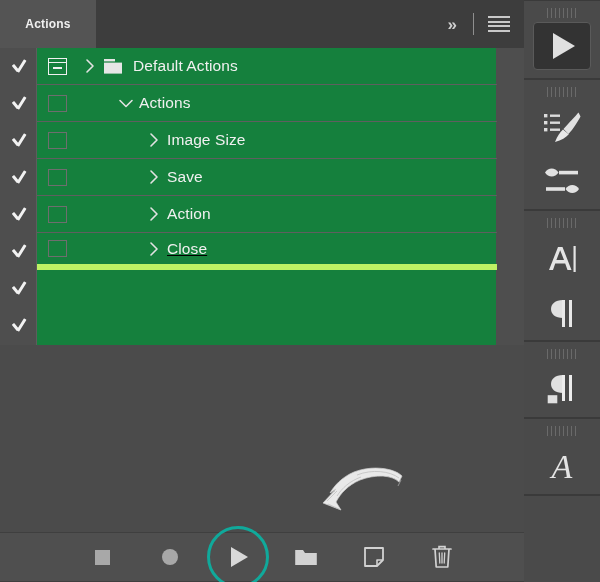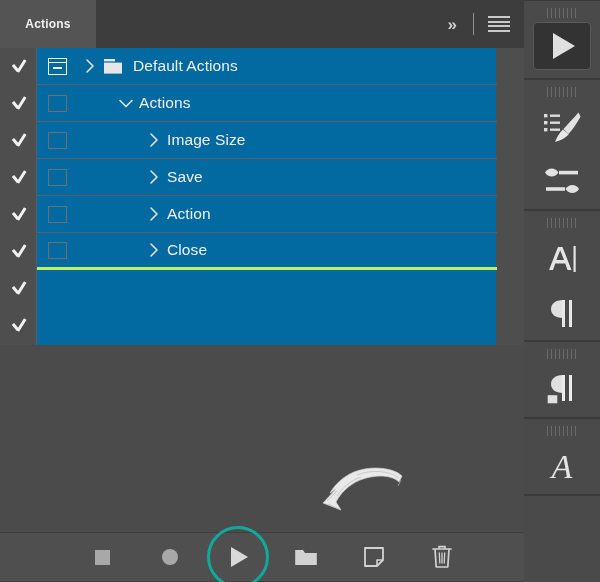--- a/index.html
+++ b/index.html
@@ -88,39 +88,39 @@
   }
   .check-col {
     width: 36px;
     background: #4e4e4e;
     border-right: 1px solid #5d5d5d;
     flex: none;
   }
   .rows-col {
     flex: 1 1 auto;
     position: relative;
-    background: #0369a1;
+    background: #15803d;
   }
   .rows-col::after{ 
     content:"";
     position:absolute; top:0; right:0; width:28px; height:100%;
     background:#4e4e4e;
   }
 
   .row {
     position: relative;
     height: 37px;
     display: flex;
     align-items: center;
     box-sizing: border-box;
     border-bottom: 1px solid #5f5f5f;
     width: 460px;
     z-index: 2;
   }
-  .row:last-child { border-bottom: 3px solid #bef264; }
+  .row:last-child { border-bottom: 6px solid #bef264; text-decoration: underline; }
 
   
   .check-overlay {
     position: absolute;
     left: 0; top: 0;
     width: 36px;
     z-index: 3;
   }
   .check-cell {
     height: 37px;

